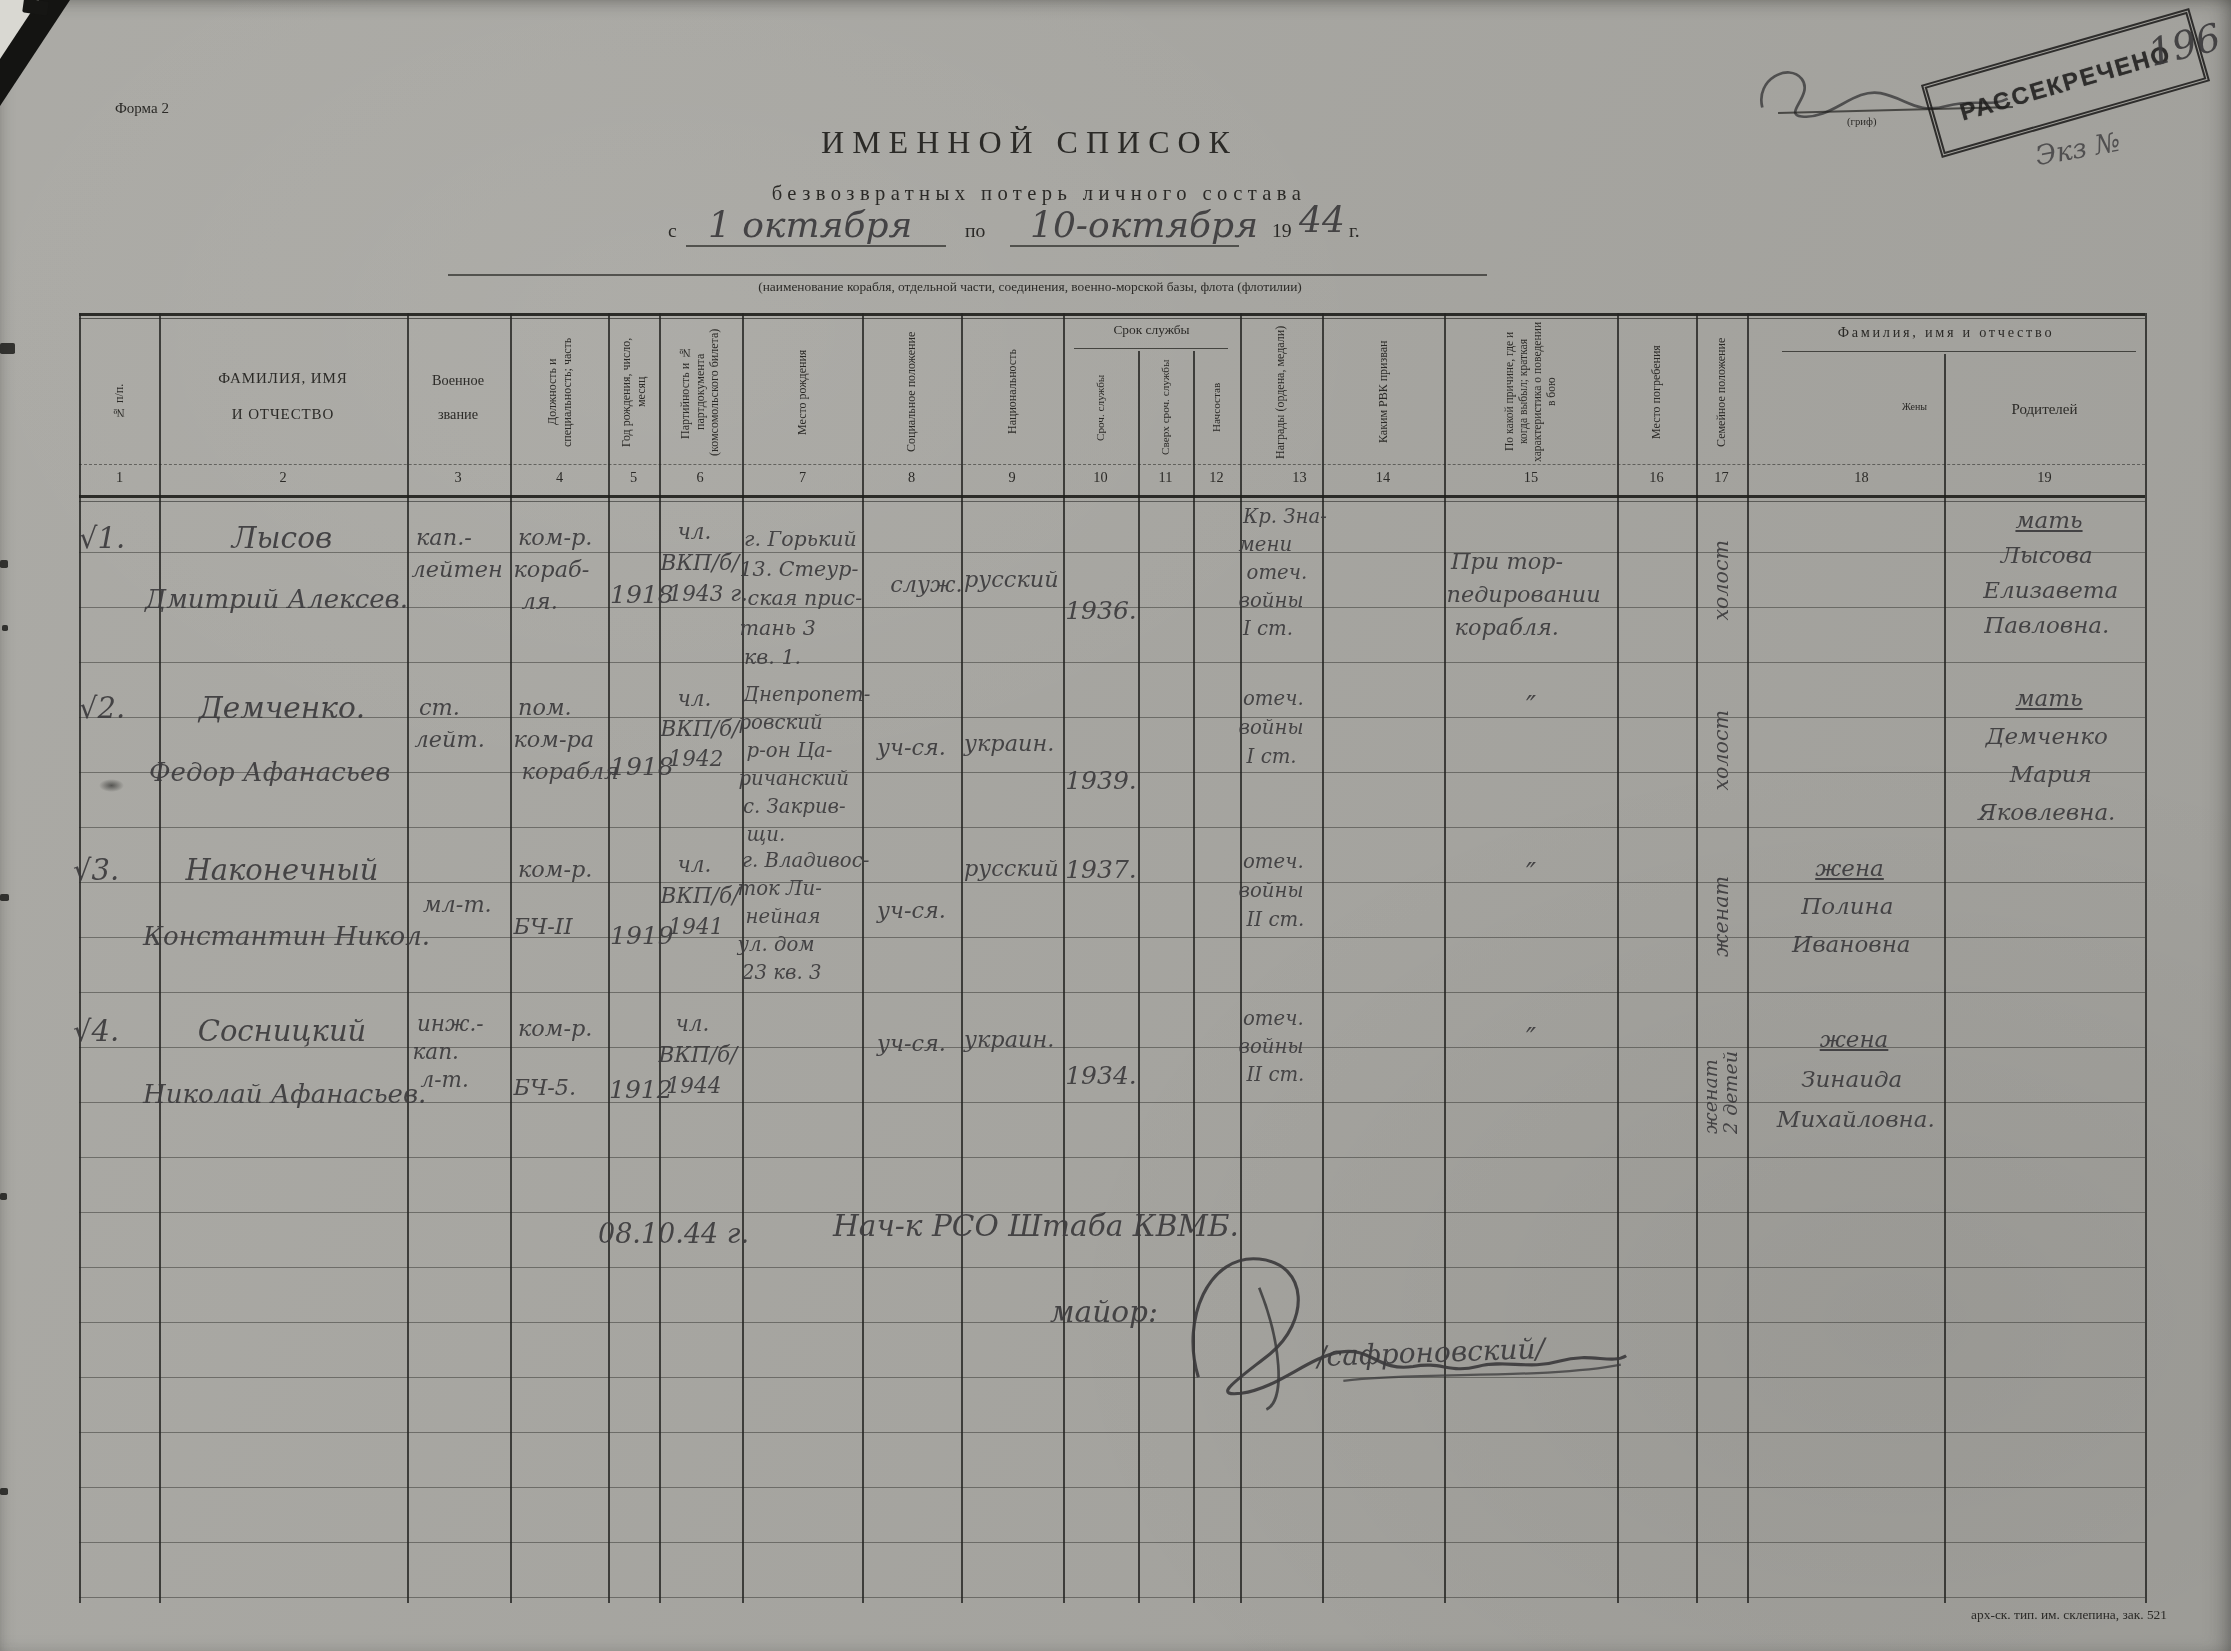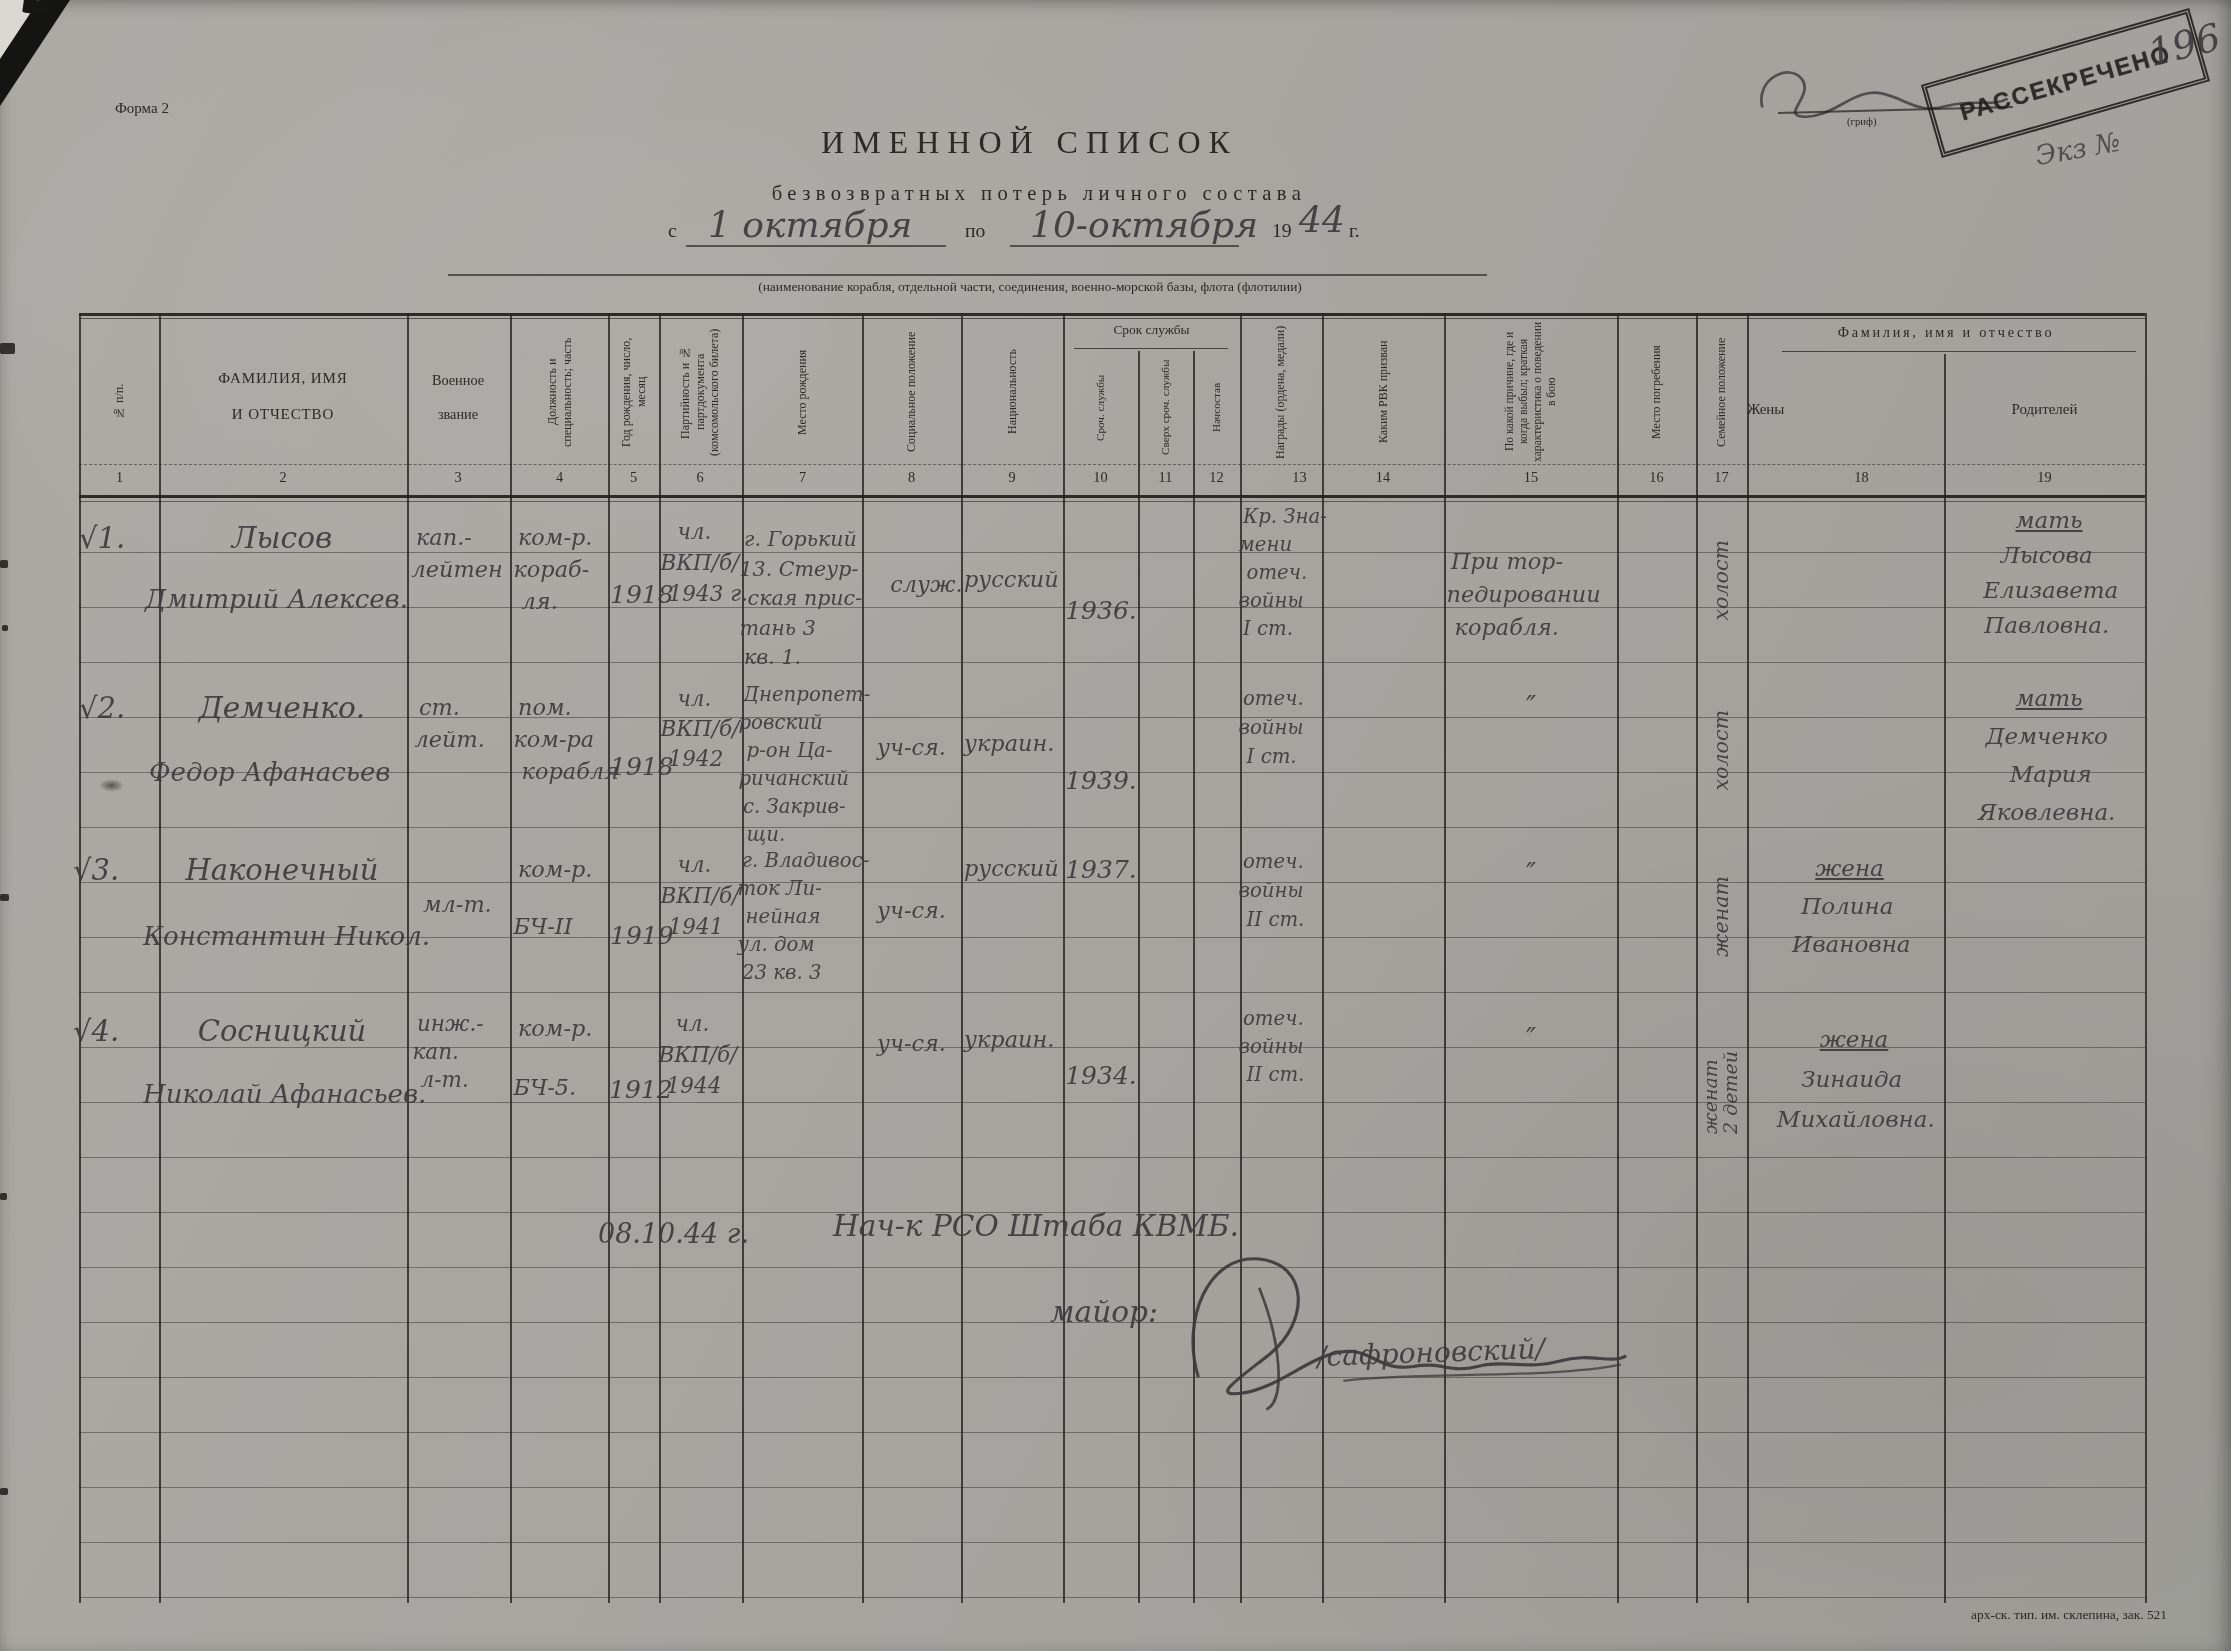--- a/index.html
+++ b/index.html
@@ -154,21 +154,21 @@
   <div class="vc" style="left:1444px;top:319px;width:174px;height:145px;">
       <div class="vt" style="font-size:11.6px;">По какой причине, где и когда выбыл; краткая характеристика о поведении в бою</div>
     </div>
   <div class="vc" style="left:1617px;top:321px;width:79px;height:142px;">
       <div class="vt">Место погребения</div>
     </div>
   <div class="vc" style="left:1696px;top:321px;width:51px;height:142px;">
       <div class="vt">Семейное положение</div>
     </div>
   <div class="pr" style="left:1747px;top:324px;width:398px;text-align:center;font-size:14.3px;letter-spacing:2.7px;">Фамилия, имя и отчество</div>
-  <div class="pr" style="left:1747px;top:401px;width:180px;text-align:left;font-size:15px;">Жены</div>
+  <div class="pr" style="left:1747px;top:401px;width:180px;text-align:right;font-size:10px;">Жены</div>
   <div class="pr" style="left:1944px;top:401px;width:201px;text-align:center;font-size:15px;">Родителей</div>
 
   <div class="num" style="left:79px;width:81px;">1</div>
   <div class="num" style="left:159px;width:248px;">2</div>
   <div class="num" style="left:407px;width:102px;">3</div>
   <div class="num" style="left:510px;width:99px;">4</div>
   <div class="num" style="left:608px;width:51px;">5</div>
   <div class="num" style="left:659px;width:82px;">6</div>
   <div class="num" style="left:742px;width:121px;">7</div>
   <div class="num" style="left:862px;width:99px;">8</div>

